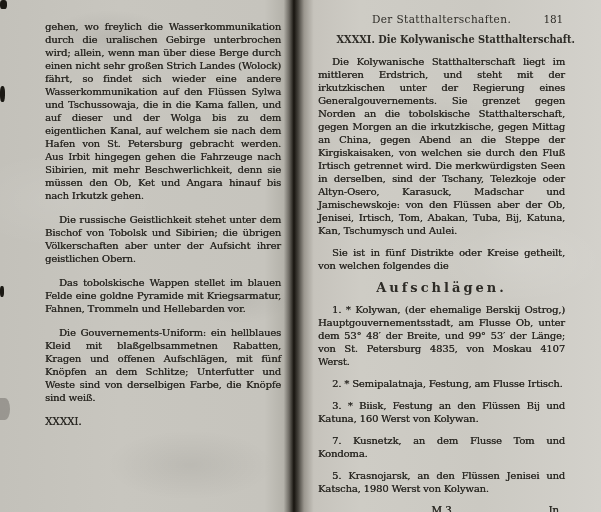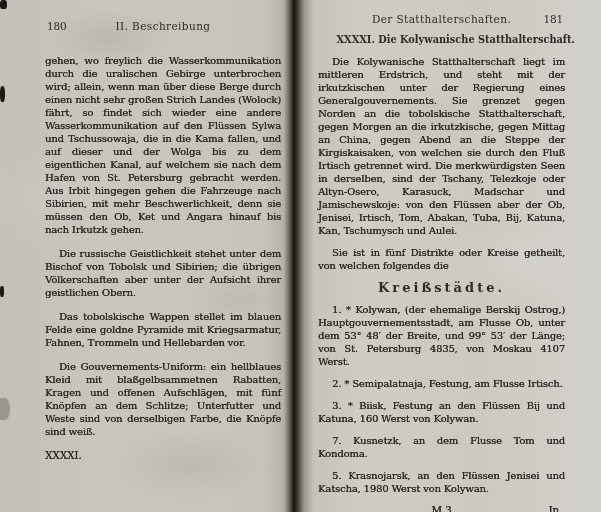--- a/index.html
+++ b/index.html
@@ -65,40 +65,36 @@
 
 <div class="scan">
 
   <div class="texture"></div>
   <div class="speck sp1"></div>
   <div class="speck sp2"></div>
   <div class="speck sp3"></div>
   <div class="speck sp4"></div>
 
   <div class="page page-left">
-    <div class="pagehead">
-      <span class="num-l">180</span>
-      <span class="runhead">II. Beschreibung</span>
-    </div>
     <p class="body nofirst">gehen, wo freylich die Wasserkommunikation durch die uralischen Gebirge unterbrochen wird; allein, wenn man über diese Berge durch einen nicht sehr großen Strich Landes (Wolock) fährt, so findet sich wieder eine andere Wasserkommunikation auf den Flüssen Sylwa und Tschussowaja, die in die Kama fallen, und auf dieser und der Wolga bis zu dem eigentlichen Kanal, auf welchem sie nach dem Hafen von St. Petersburg gebracht werden. Aus Irbit hingegen gehen die Fahrzeuge nach Sibirien, mit mehr Beschwerlichkeit, denn sie müssen den Ob, Ket und Angara hinauf bis nach Irkutzk gehen.</p>
     <p class="body">Die russische Geistlichkeit stehet unter dem Bischof von Tobolsk und Sibirien; die übrigen Völkerschaften aber unter der Aufsicht ihrer geistlichen Obern.</p>
     <p class="body">Das tobolskische Wappen stellet im blauen Felde eine goldne Pyramide mit Kriegsarmatur, Fahnen, Trommeln und Hellebarden vor.</p>
     <p class="body">Die Gouvernements-Uniform: ein hellblaues Kleid mit blaßgelbsammetnen Rabatten, Kragen und offenen Aufschlägen, mit fünf Knöpfen an dem Schlitze; Unterfutter und Weste sind von derselbigen Farbe, die Knöpfe sind weiß.</p>
     <div class="catchword">XXXXI.</div>
   </div>
 
   <div class="page page-right">
     <div class="pagehead">
       <span class="runhead">Der Statthalterschaften.</span>
       <span class="num-r">181</span>
     </div>
     <div class="section">XXXXI. Die Kolywanische Statthalterschaft.</div>
     <p class="body">Die Kolywanische Statthalterschaft liegt im mittleren Erdstrich, und steht mit der irkutzkischen unter der Regierung eines Generalgouvernements. Sie grenzet gegen Norden an die tobolskische Statthalterschaft, gegen Morgen an die irkutzkische, gegen Mittag an China, gegen Abend an die Steppe der Kirgiskaisaken, von welchen sie durch den Fluß Irtisch getrennet wird. Die merkwürdigsten Seen in derselben, sind der Tschany, Telezkoje oder Altyn-Osero, Karasuck, Madschar und Jamischewskoje: von den Flüssen aber der Ob, Jenisei, Irtisch, Tom, Abakan, Tuba, Bij, Katuna, Kan, Tschumysch und Aulei.</p>
     <p class="body">Sie ist in fünf Distrikte oder Kreise getheilt, von welchen folgendes die</p>
-    <div class="kreis">Kreißstädte.</div>
+    <div class="kreis">Aufschlägen.</div>
     <p class="body item">1. * Kolywan, (der ehemalige Berskij Ostrog,) Hauptgouvernementsstadt, am Flusse Ob, unter dem 53° 48′ der Breite, und 99° 53′ der Länge; von St. Petersburg 4835, von Moskau 4107 Werst.</p>
     <p class="body item">2. * Semipalatnaja, Festung, am Flusse Irtisch.</p>
     <p class="body item">3. * Biisk, Festung an den Flüssen Bij und Katuna, 160 Werst von Kolywan.</p>
     <p class="body item">7. Kusnetzk, an dem Flusse Tom und Kondoma.</p>
     <p class="body item">5. Krasnojarsk, an den Flüssen Jenisei und Katscha, 1980 Werst von Kolywan.</p>
     <div class="pagefoot">
       <span class="signature">M 3</span>
       <span class="cw">In</span>
     </div>
   </div>

